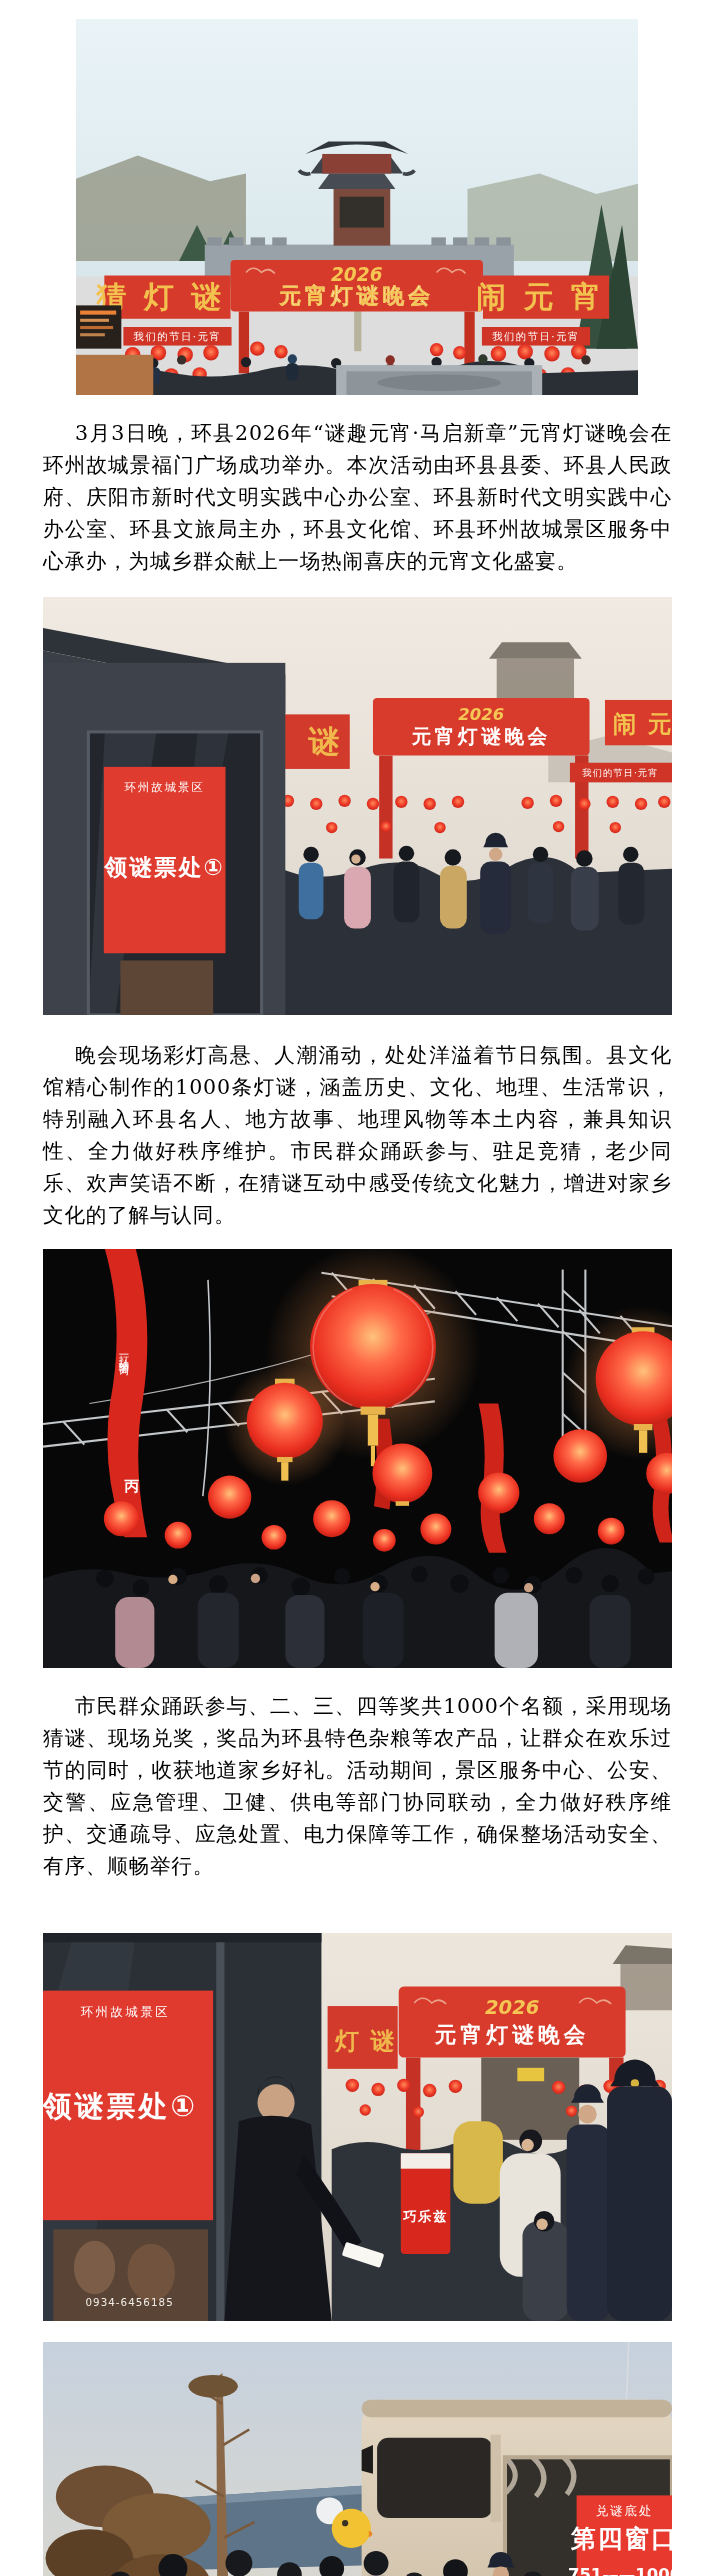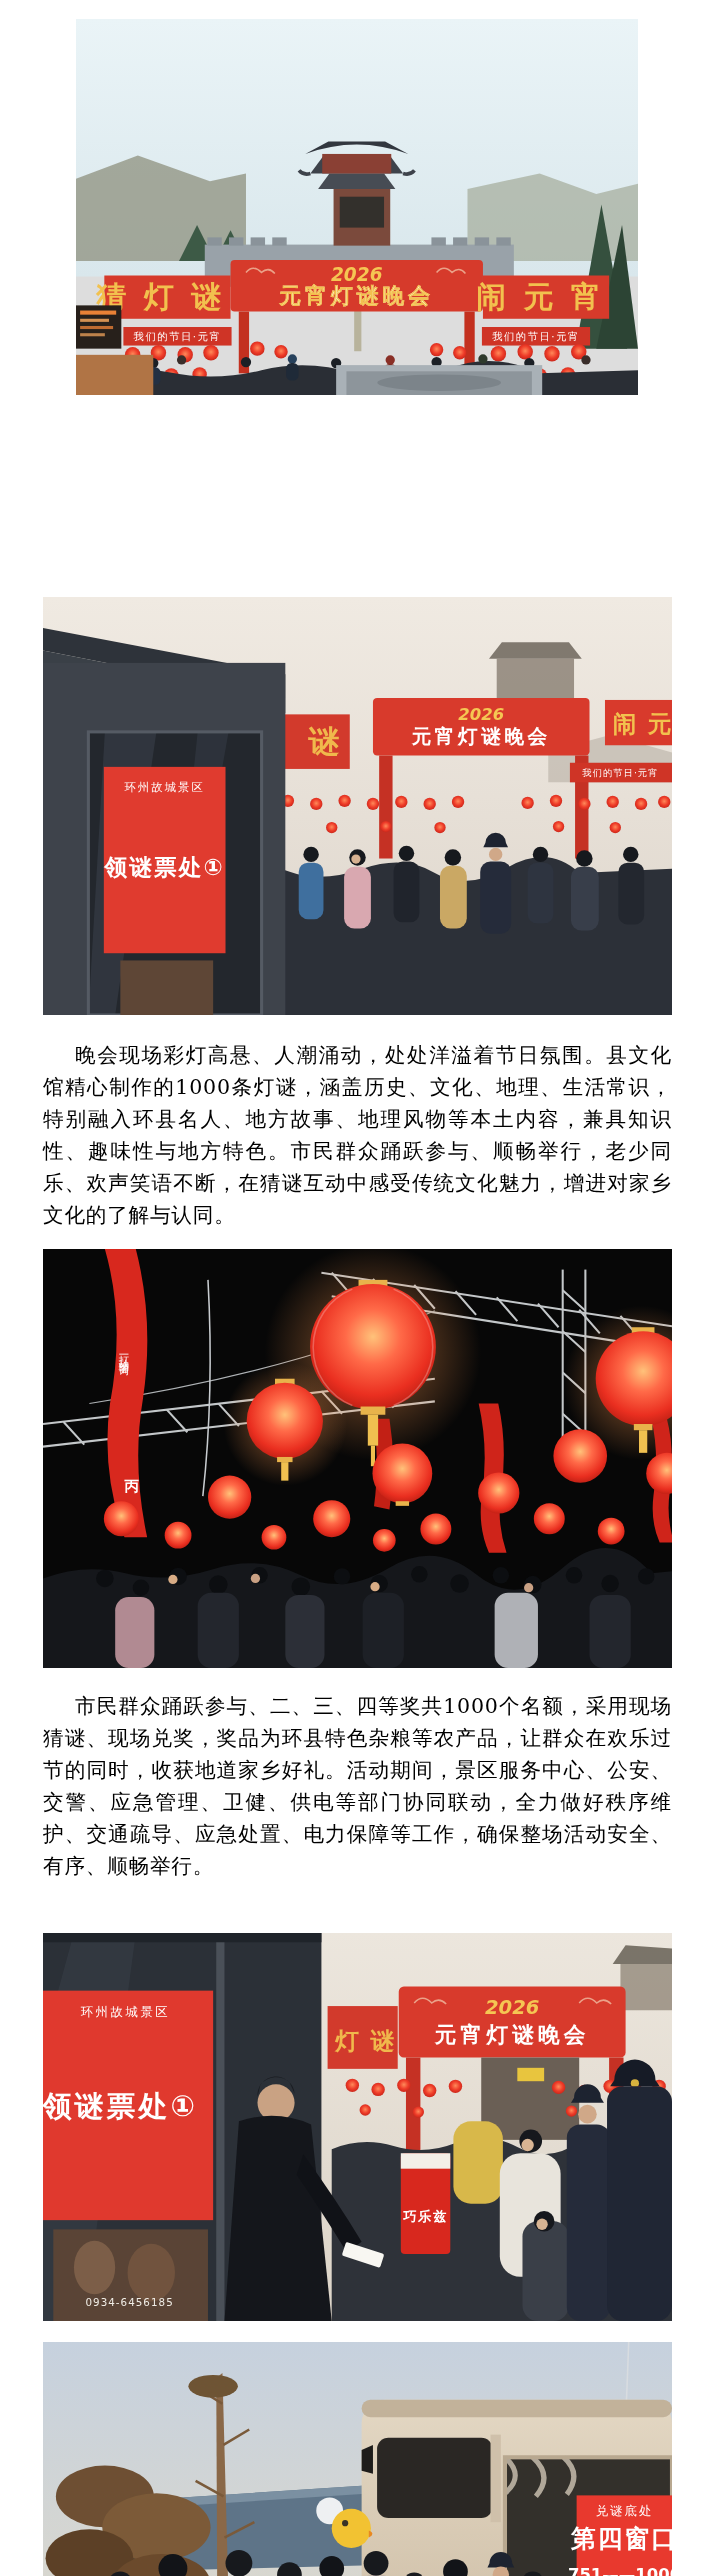--- a/index.html
+++ b/index.html
@@ -152,20 +152,21 @@
       </g>
       <rect x="0" y="652" width="150" height="78" fill="#b07445"></rect>
       <g>
         <rect x="505" y="672" width="400" height="58" fill="#a9b1b7"></rect>
         <rect x="525" y="684" width="360" height="46" fill="#8d959b"></rect>
         <ellipse cx="705" cy="706" rx="120" ry="16" fill="#7c848a"></ellipse>
       </g>
     </svg>
   </figure>
 
+  <p class="para" style="top:417px;">3月3日晚，环县2026年“谜趣元宵·马启新章”元宵灯谜晚会在环州故城景福门广场成功举办。本次活动由环县县委、环县人民政府、庆阳市新时代文明实践中心办公室、环县新时代文明实践中心办公室、环县文旅局主办，环县文化馆、环县环州故城景区服务中心承办，为城乡群众献上一场热闹喜庆的元宵文化盛宴。</p>
 
   <figure class="photo" style="left:43px;top:597px;width:629px;height:418px;">
     <svg viewBox="0 0 1220 812" preserveAspectRatio="none">
       <defs>
         <linearGradient id="sky2" x1="0" y1="0" x2="0" y2="1">
           <stop offset="0" stop-color="#f0eae2"></stop>
             <stop offset="1" stop-color="#ddd5cb"></stop>
         </linearGradient>
         <radialGradient id="lant2" cx="0.5" cy="0.45" r="0.6">
           <stop offset="0" stop-color="#ff8a5a"></stop>
@@ -264,21 +265,21 @@
 
       <g>
         <rect x="118" y="330" width="236" height="362" fill="#e03b2f"></rect>
         <text x="236" y="376" text-anchor="middle" font-size="22" fill="#ffffff" letter-spacing="4">环州故城景区</text>
         <text x="236" y="540" text-anchor="middle" font-size="44" font-weight="700" fill="#ffffff" letter-spacing="4">领谜票处①</text>
       </g>
       <rect x="150" y="706" width="180" height="106" fill="#5e4636"></rect>
     </svg>
   </figure>
 
-  <p class="para" style="top:1039px;">晚会现场彩灯高悬、人潮涌动，处处洋溢着节日氛围。县文化馆精心制作的1000条灯谜，涵盖历史、文化、地理、生活常识，特别融入环县名人、地方故事、地理风物等本土内容，兼具知识性、趣味性与地方特色。市民群众踊跃参与、顺畅举行，老少同乐、欢声笑语不断，在猜谜互动中感受传统文化魅力，增进对家乡文化的了解与认同。</p>
+  <p class="para" style="top:1039px;">晚会现场彩灯高悬、人潮涌动，处处洋溢着节日氛围。县文化馆精心制作的1000条灯谜，涵盖历史、文化、地理、生活常识，特别融入环县名人、地方故事、地理风物等本土内容，兼具知识性、全力做好秩序维护。市民群众踊跃参与、驻足竞猜，老少同乐、欢声笑语不断，在猜谜互动中感受传统文化魅力，增进对家乡文化的了解与认同。</p>
 
   <figure class="photo" style="left:43px;top:1249px;width:629px;height:419px;">
     <svg viewBox="0 0 1220 814" preserveAspectRatio="none">
       <defs>
         <radialGradient id="lant3" cx="0.5" cy="0.42" r="0.62">
           <stop offset="0" stop-color="#ffc27a"></stop>
             <stop offset="0.35" stop-color="#ff6a48"></stop>
           <stop offset="0.75" stop-color="#ea2f20"></stop>
             <stop offset="1" stop-color="#b81d12"></stop>
         </radialGradient>

